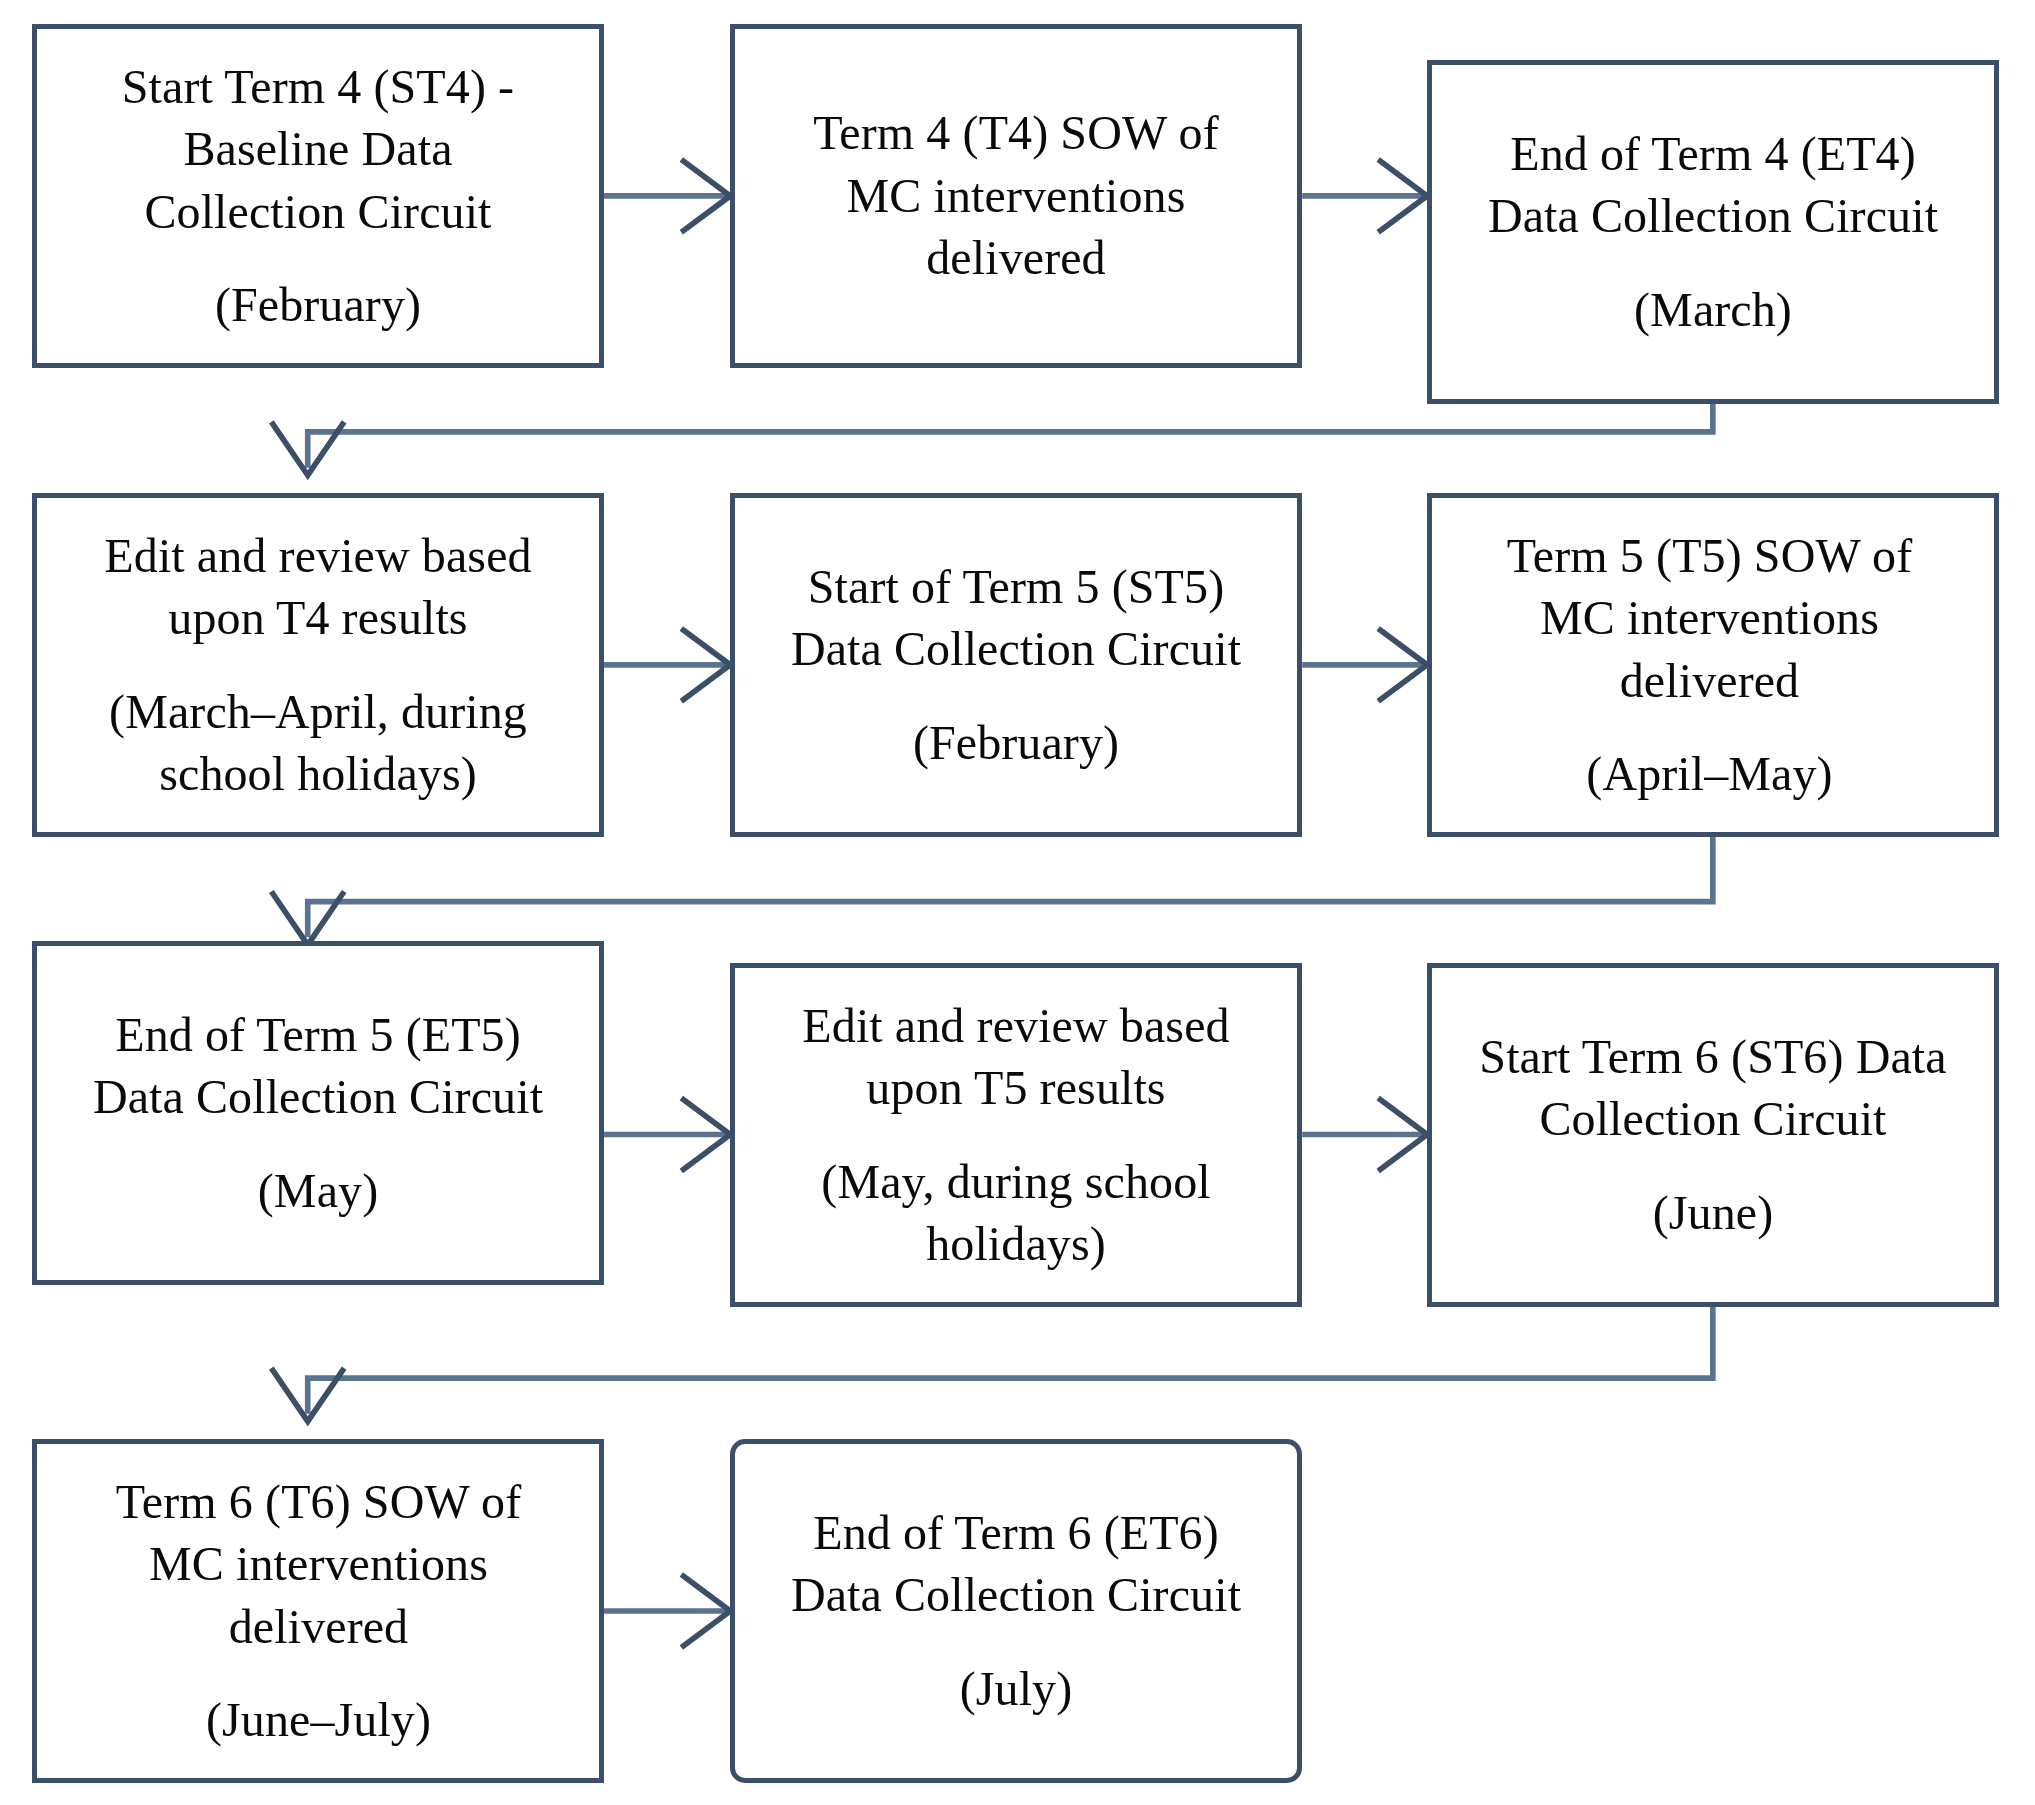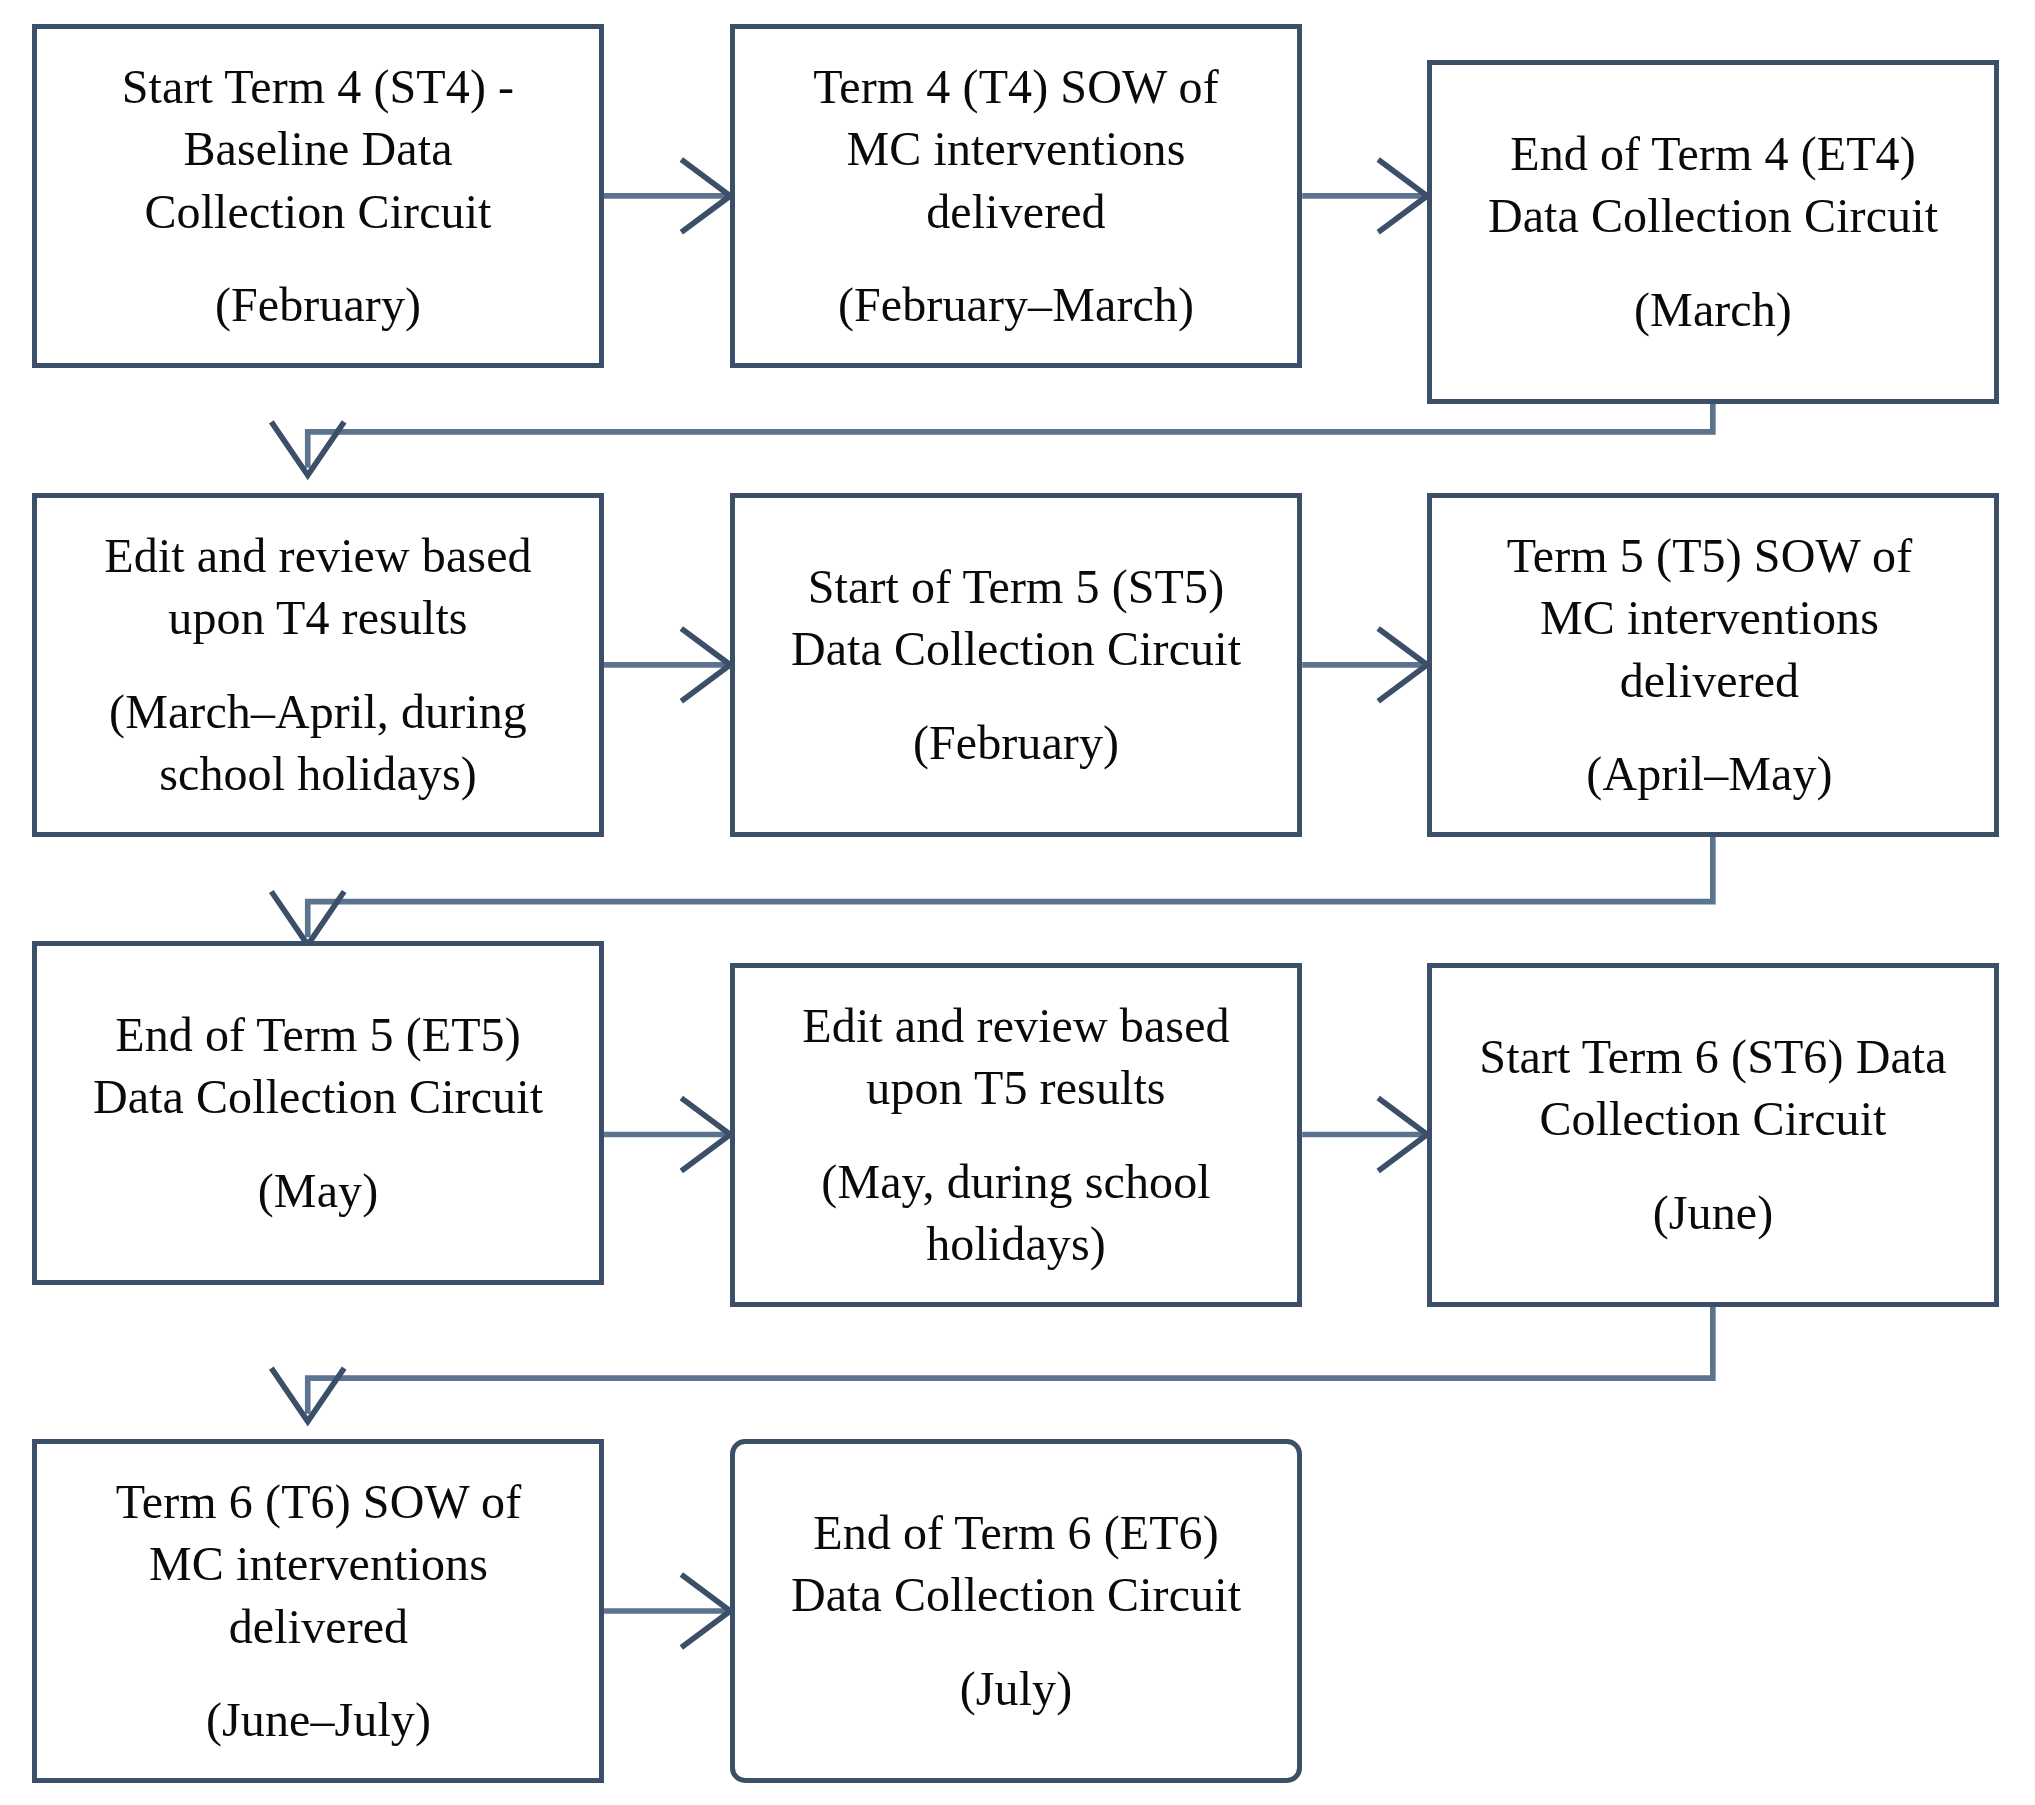--- a/index.html
+++ b/index.html
@@ -139,21 +139,20 @@
     </div>
   </div>
 
   <div class="node-box" id="node-t4">
     <div class="node-text">
       <p class="para">
         <span>Term 4 (T4) SOW of</span><br>
         <span>MC interventions</span><br>
         <span>delivered</span>
       </p>
-      <p class="para">(February–March)</p>
     </div>
   </div>
 
   <div class="node-box" id="node-et4">
     <div class="node-text">
       <p class="para">
         <span>End of Term 4 (ET4)</span><br>
         <span>Data Collection Circuit</span>
       </p>
       <p class="para">(March)</p>

